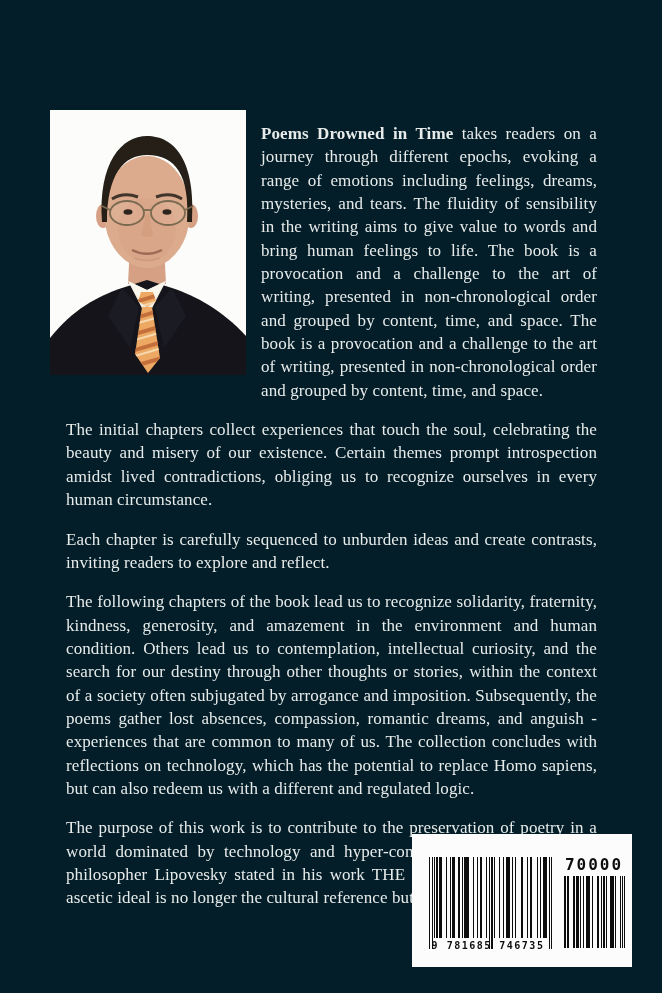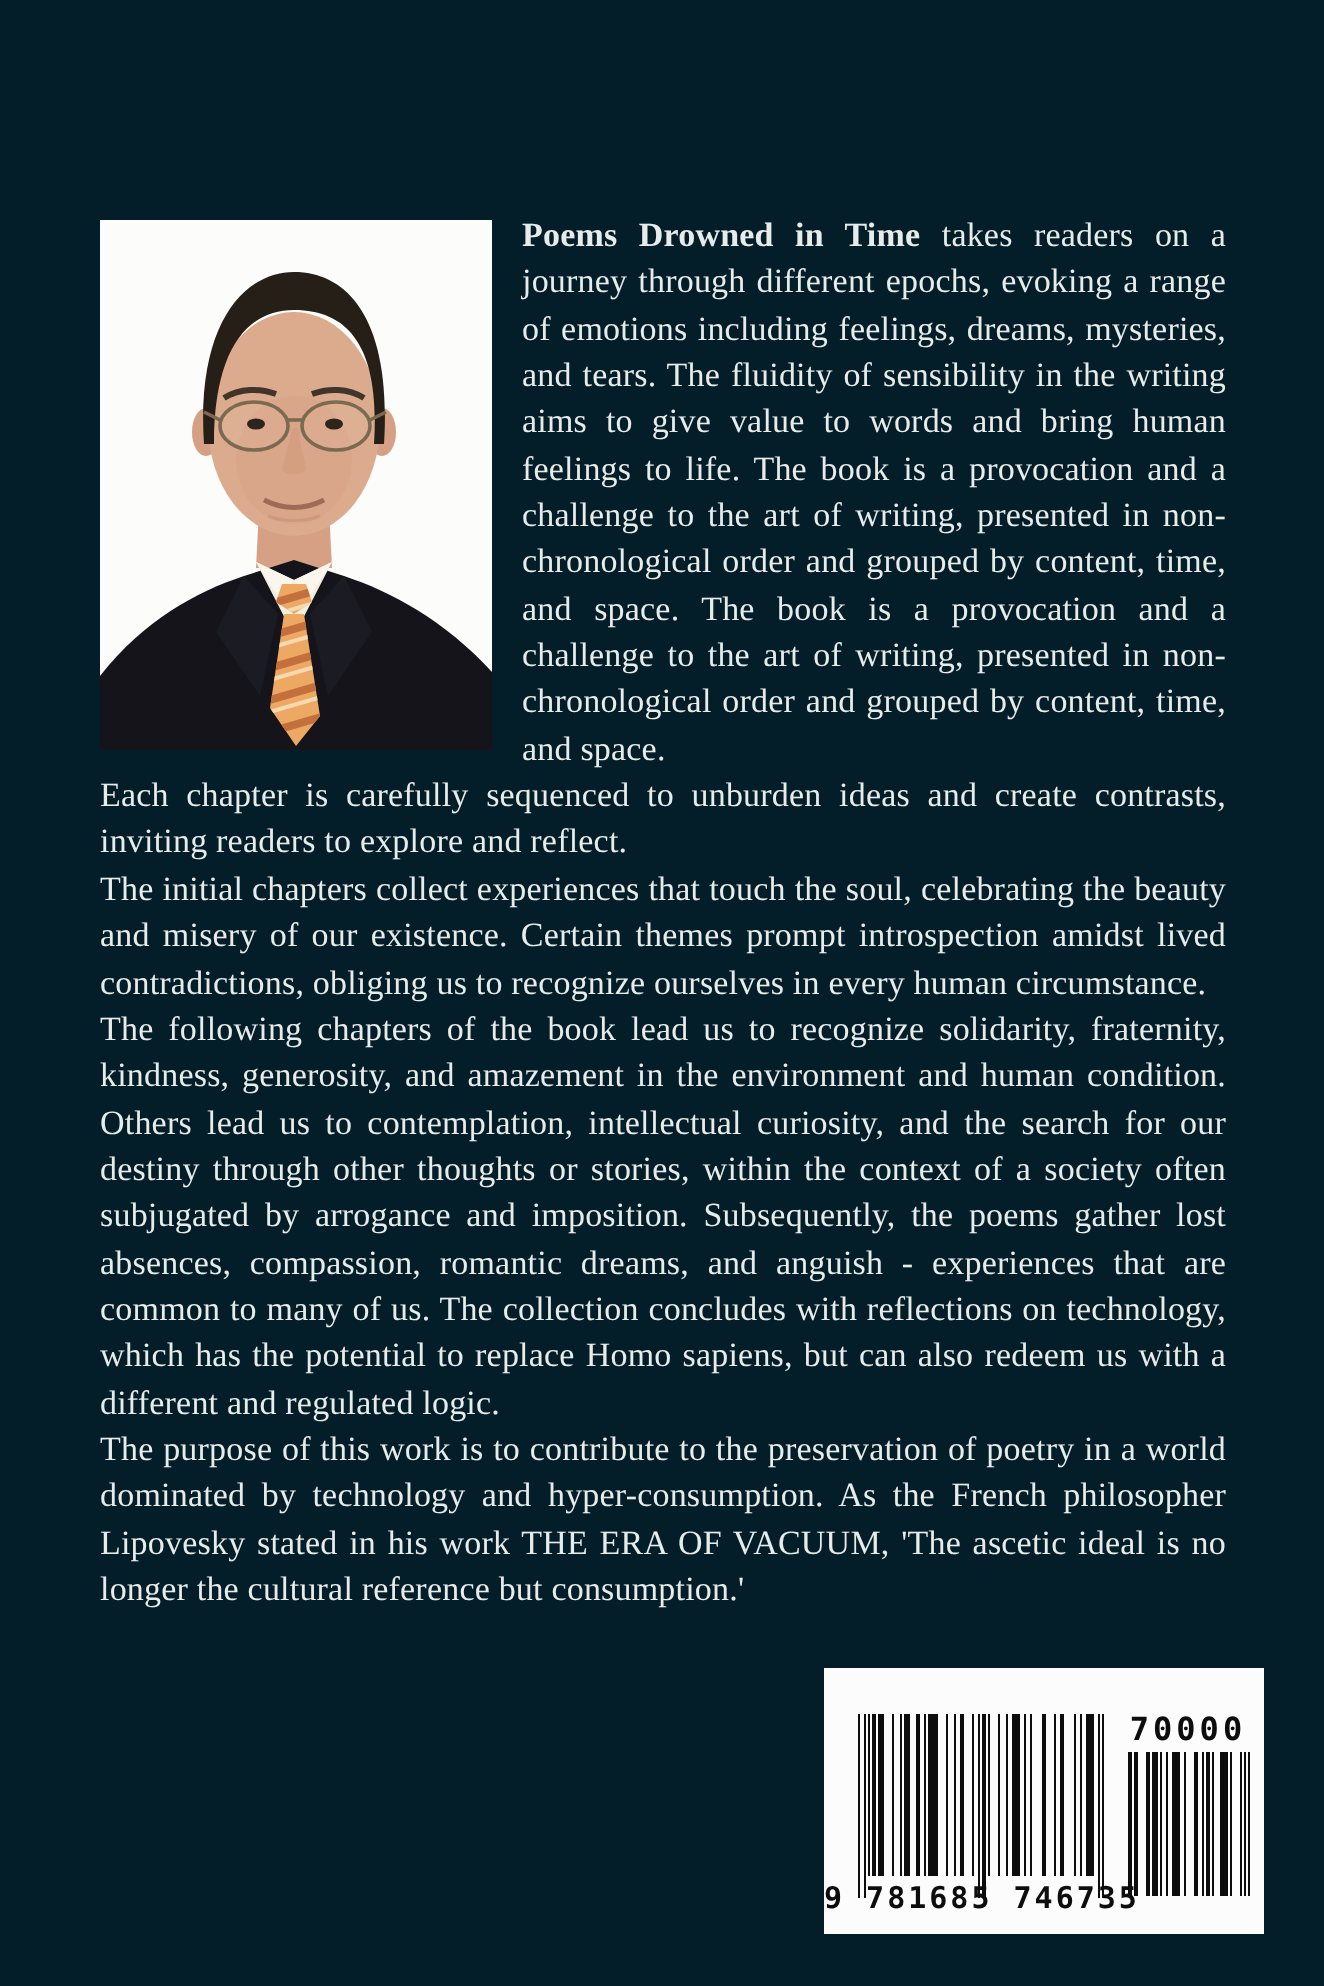--- a/index.html
+++ b/index.html
@@ -12,21 +12,21 @@
   }
   
   .synopsis{
     position:absolute;
     left:50px;top:106px;width:563px;
     font-size:17px;line-height:23.35px;
     color:#e7ebea;
     text-align:justify;
     letter-spacing:.1px;
   }
-  .synopsis p{margin:0;padding:0;}
+  .synopsis p{margin:16px;padding:0;}
   .book-title{font-weight:bold;}
   
   .photo{
     float:left;
     width:196px;height:265px;
     margin:4px 15px 7px 0;
     background:#fcfcfa;
   }
   .photo svg{display:block;width:100%;height:100%;}
   
@@ -42,21 +42,21 @@
     text-align:center;
     font-size:14px;font-weight:bold;letter-spacing:.5px;
     white-space:nowrap;
   }
   .ean-bars{position:absolute;left:17px;top:23px;width:124px;height:92px;}
   .addon-bars{position:absolute;left:151px;top:42px;width:63px;height:72px;}
   [data-barcode]{position:absolute;}
   [data-barcode] i{position:absolute;top:0;display:block;background:#0d0d0d;}
   .ean-digits{
     position:absolute;left:0;top:106px;width:152px;
-    text-align:center;font-size:15px;font-weight:bold;letter-spacing:1.5px;
+    text-align:center;font-size:10px;font-weight:bold;letter-spacing:1.5px;
     white-space:nowrap;
   }
   .addon-label{
     position:absolute;left:150px;top:21px;width:64px;
     text-align:center;font-size:16px;font-weight:bold;letter-spacing:2px;
   }
   
   .publisher-logo{position:absolute;left:34px;top:903px;width:60px;height:62px;}
   .publisher-logo svg{display:block;width:100%;height:100%;overflow:visible;}
 </style>
@@ -126,22 +126,22 @@
               <path d="M78 248 L126 234"></path>
           </g>
         </g>
 
         <path d="M72 178 L89 197 L80 238 L58 206 Z" fill="#1b1b23"></path>
         <path d="M122 178 L105 197 L114 238 L136 206 Z" fill="#1b1b23"></path>
       </svg>
     </div>
 
     <p><b class="book-title">Poems Drowned in Time</b><span> takes readers on a journey through different epochs, evoking a range of emotions including feelings, dreams, mysteries, and tears. The fluidity of sensibility in the writing aims to give value to words and bring human feelings to life. The book is a provocation and a challenge to the art of writing, presented in non-chronological order and grouped by content, time, and space. The book is a provocation and a challenge to the art of writing, presented in non-chronological order and grouped by content, time, and space.</span></p>
+    <p>The initial chapters collect experiences that touch the soul, celebrating the beauty and misery of our existence. Certain themes prompt introspection amidst lived contradictions, obliging us to recognize ourselves in every human circumstance.</p>
     <p>Each chapter is carefully sequenced to unburden ideas and create contrasts, inviting readers to explore and reflect.</p>
-    <p>The initial chapters collect experiences that touch the soul, celebrating the beauty and misery of our existence. Certain themes prompt introspection amidst lived contradictions, obliging us to recognize ourselves in every human circumstance.</p>
     <p>The following chapters of the book lead us to recognize solidarity, fraternity, kindness, generosity, and amazement in the environment and human condition. Others lead us to contemplation, intellectual curiosity, and the search for our destiny through other thoughts or stories, within the context of a society often subjugated by arrogance and imposition. Subsequently, the poems gather lost absences, compassion, romantic dreams, and anguish - experiences that are common to many of us. The collection concludes with reflections on technology, which has the potential to replace Homo sapiens, but can also redeem us with a different and regulated logic.</p>
     <p>The purpose of this work is to contribute to the preservation of poetry in a world dominated by technology and hyper-consumption. As the French philosopher Lipovesky stated in his work THE ERA OF VACUUM, 'The ascetic ideal is no longer the cultural reference but consumption.'</p>
   </div>
 
   <div class="barcode-panel">
     <div class="ean-bars" data-barcode="barcode.ean_pattern">
         <i style="left:0.00px;width:1.30px;height:92px;background:#0d0d0d"></i>
         <i style="left:2.60px;width:1.30px;height:92px;background:#0d0d0d"></i>
         <i style="left:5.20px;width:1.30px;height:81px;background:#0d0d0d"></i>
         <i style="left:6.50px;width:1.30px;height:81px;background:#0d0d0d"></i>

